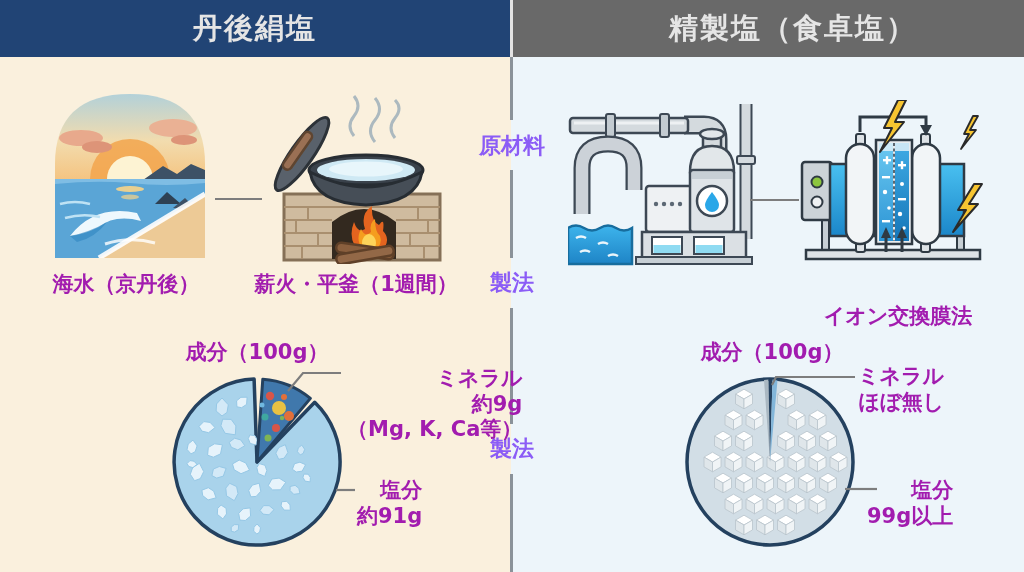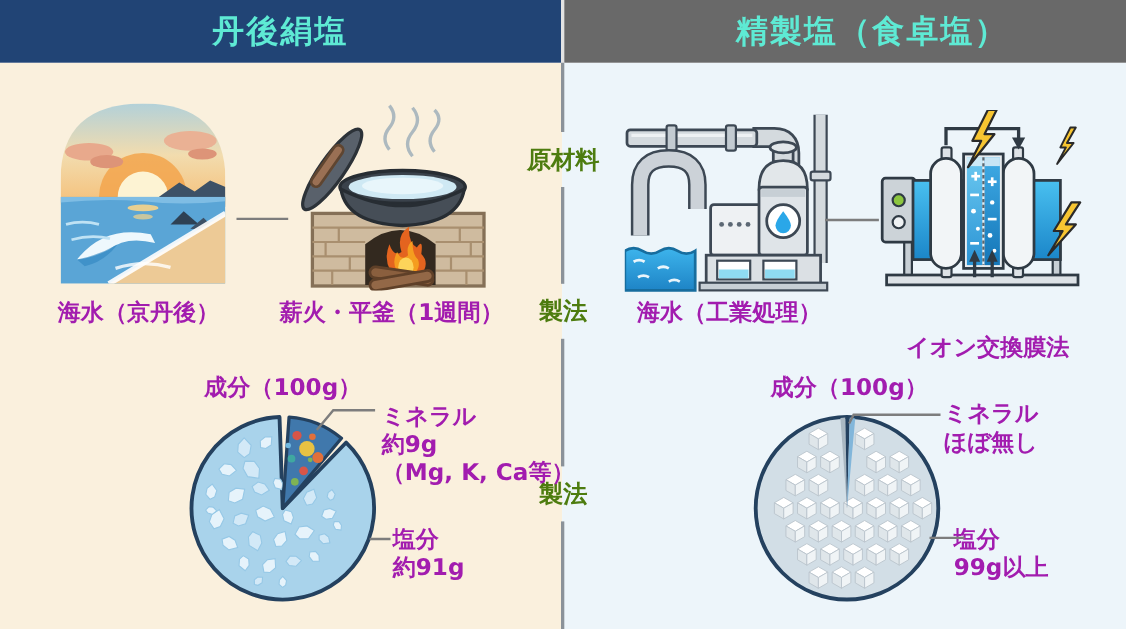--- a/index.html
+++ b/index.html
@@ -1,24 +1,24 @@
 <!DOCTYPE html>
 <html><head>
 <meta charset="utf-8">
 <style>
   html,body{margin:0;padding:0;background:#ffffff;}
   .stage{position:relative;width:1024px;height:572px;overflow:hidden;
          font-family:"DejaVu Sans","Liberation Sans",sans-serif;}
   .abs{position:absolute;}
   .half-bg{position:absolute;top:57px;height:515px;}
   .hdr{position:absolute;top:0;height:57px;display:flex;align-items:center;justify-content:center;
-       color:#5eead4;font-size:29px;font-weight:700;letter-spacing:2px;}
+       color:#e5e5e5;font-size:29px;font-weight:700;letter-spacing:2px;}
   .lbl{position:absolute;color:#a21caf;font-size:21px;font-weight:700;text-align:center;line-height:1.2;}
-  .lbl-left{text-align:left;}
-  .mid-lbl{position:absolute;color:#4d7c0f;font-size:22px;font-weight:700;
+  .lbl-left{text-align:right;}
+  .mid-lbl{position:absolute;color:#8b5cf6;font-size:22px;font-weight:700;
            width:160px;text-align:center;transform:translateX(-50%);}
   .vseg{position:absolute;left:510px;width:3px;background:#8b9299;}
   .hdr-gap{position:absolute;left:510px;top:0;width:3px;height:57px;background:#e3e3e3;}
   svg{display:block;}
 </style>
 </head>
 <body>
 
 <div class="stage">
 
@@ -229,21 +229,20 @@
       <polygon points="83,138 93,138 88,127"></polygon>
       <polygon points="99,138 109,138 104,127"></polygon>
     </g>
     <polygon points="100,0 86,28 94,28 82,52 106,22 97,22 108,0" fill="#f7c531" stroke="#2a2a2a" stroke-width="2" stroke-linejoin="round"></polygon>
     <polygon points="175,16 166,34 171,34 163,49 178,30 172,30 180,16" fill="#f7c531" stroke="#2a2a2a" stroke-width="1.8" stroke-linejoin="round"></polygon>
     <polygon points="176,84 160,110 168,110 155,132 180,104 171,104 184,84" fill="#f7c531" stroke="#2a2a2a" stroke-width="2" stroke-linejoin="round"></polygon>
   </svg>
 
   <div class="lbl" style="left:26px;top:272px;width:200px;">海水（京丹後）</div>
   <div class="lbl" style="left:246px;top:272px;width:220px;">薪火・平釜（1週間）</div>
-  <div class="lbl" style="left:553px;top:272px;width:220px;">海水（工業処理）</div>
   <div class="lbl" style="left:788px;top:272px;width:220px;margin-top:32px;">イオン交換膜法</div>
 
   <div class="lbl" style="left:167px;top:340px;width:180px;">成分（100g）</div>
   <div class="lbl" style="left:682px;top:340px;width:180px;">成分（100g）</div>
 
   <svg class="abs" style="left:167px;top:372px;" width="180" height="180" viewBox="0 0 180 180">
     <path d="M90,90 L147.7,30.3 A83,83 0 1 1 87.1,7.1 Z" fill="#a9d3eb" stroke="#24415f" stroke-width="3.5" stroke-linejoin="round"></path>
     <g id="crystals">
         <polygon points="55.0,26.0 61.3,32.8 60.0,40.4 55.0,44.0 49.1,39.0 49.6,31.9" fill="#d3e9f7" stroke="#96c8e6" stroke-width="1"></polygon>
         <polygon points="80.1,25.2 79.6,32.4 74.6,35.7 69.9,34.8 69.6,28.8 73.9,25.3" fill="#e6f3fb" stroke="#96c8e6" stroke-width="1"></polygon>

